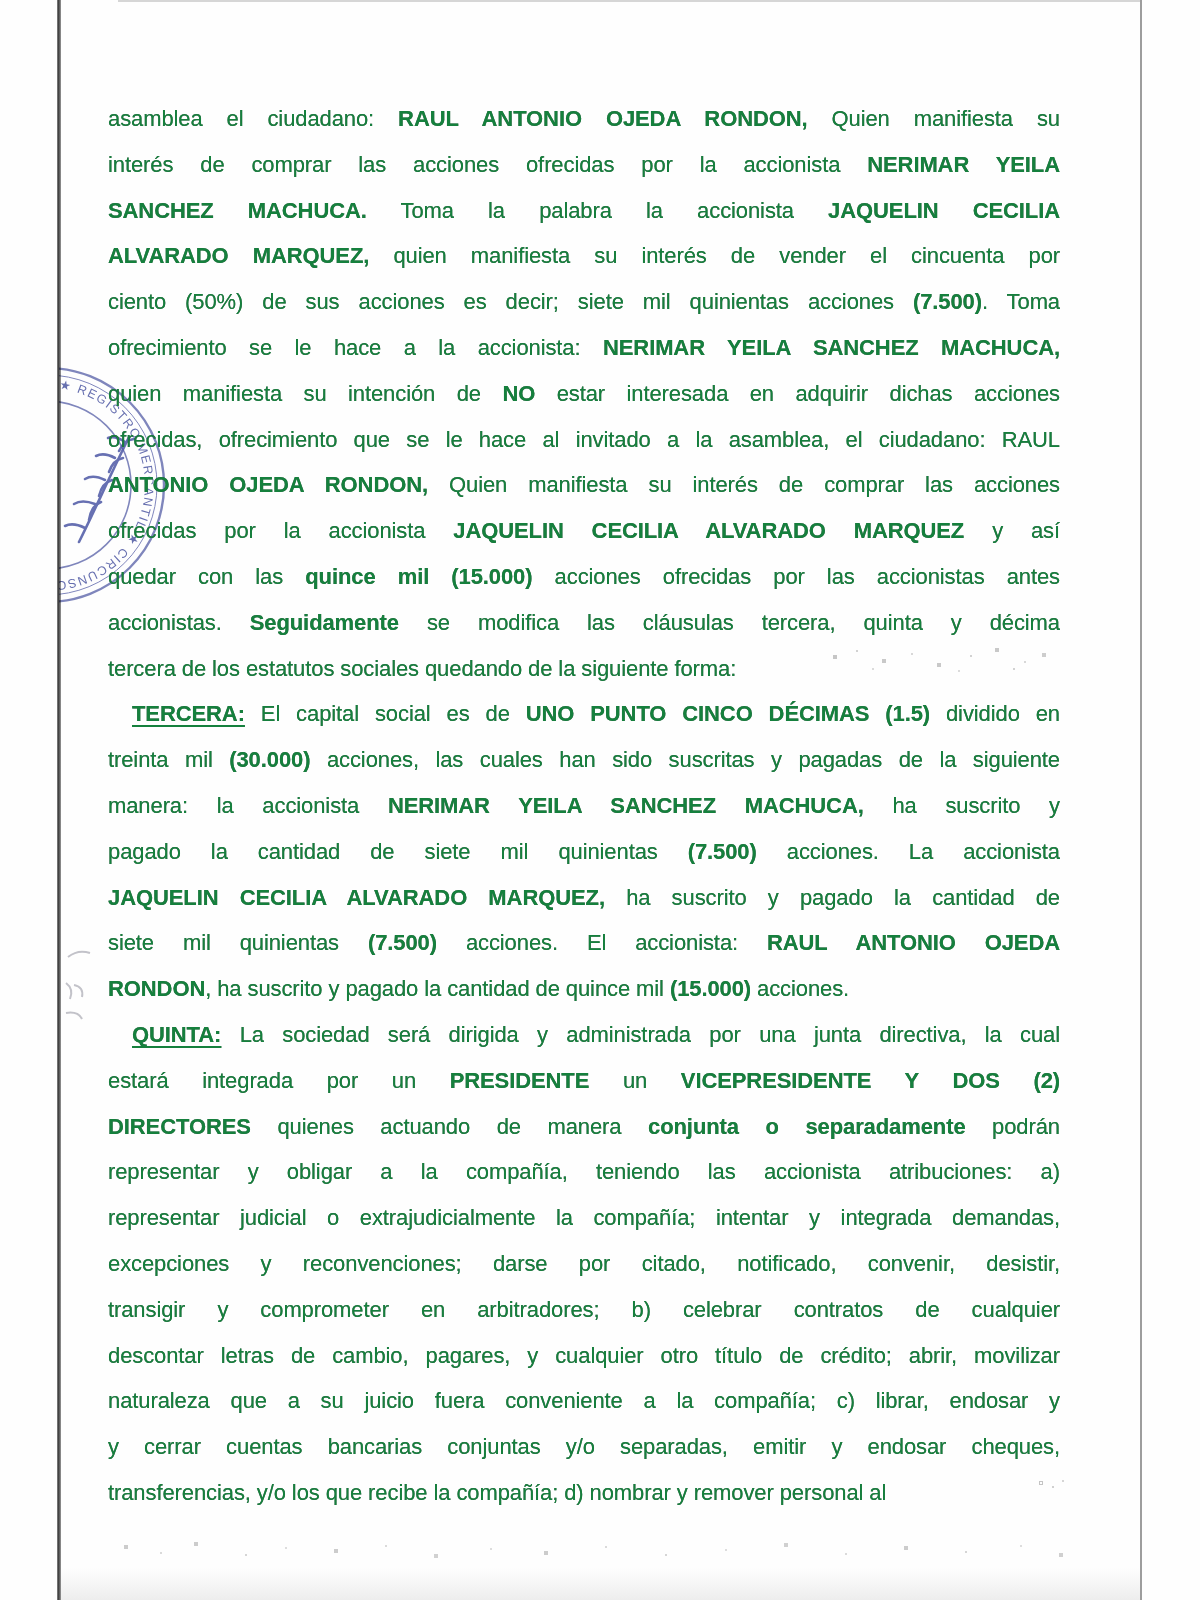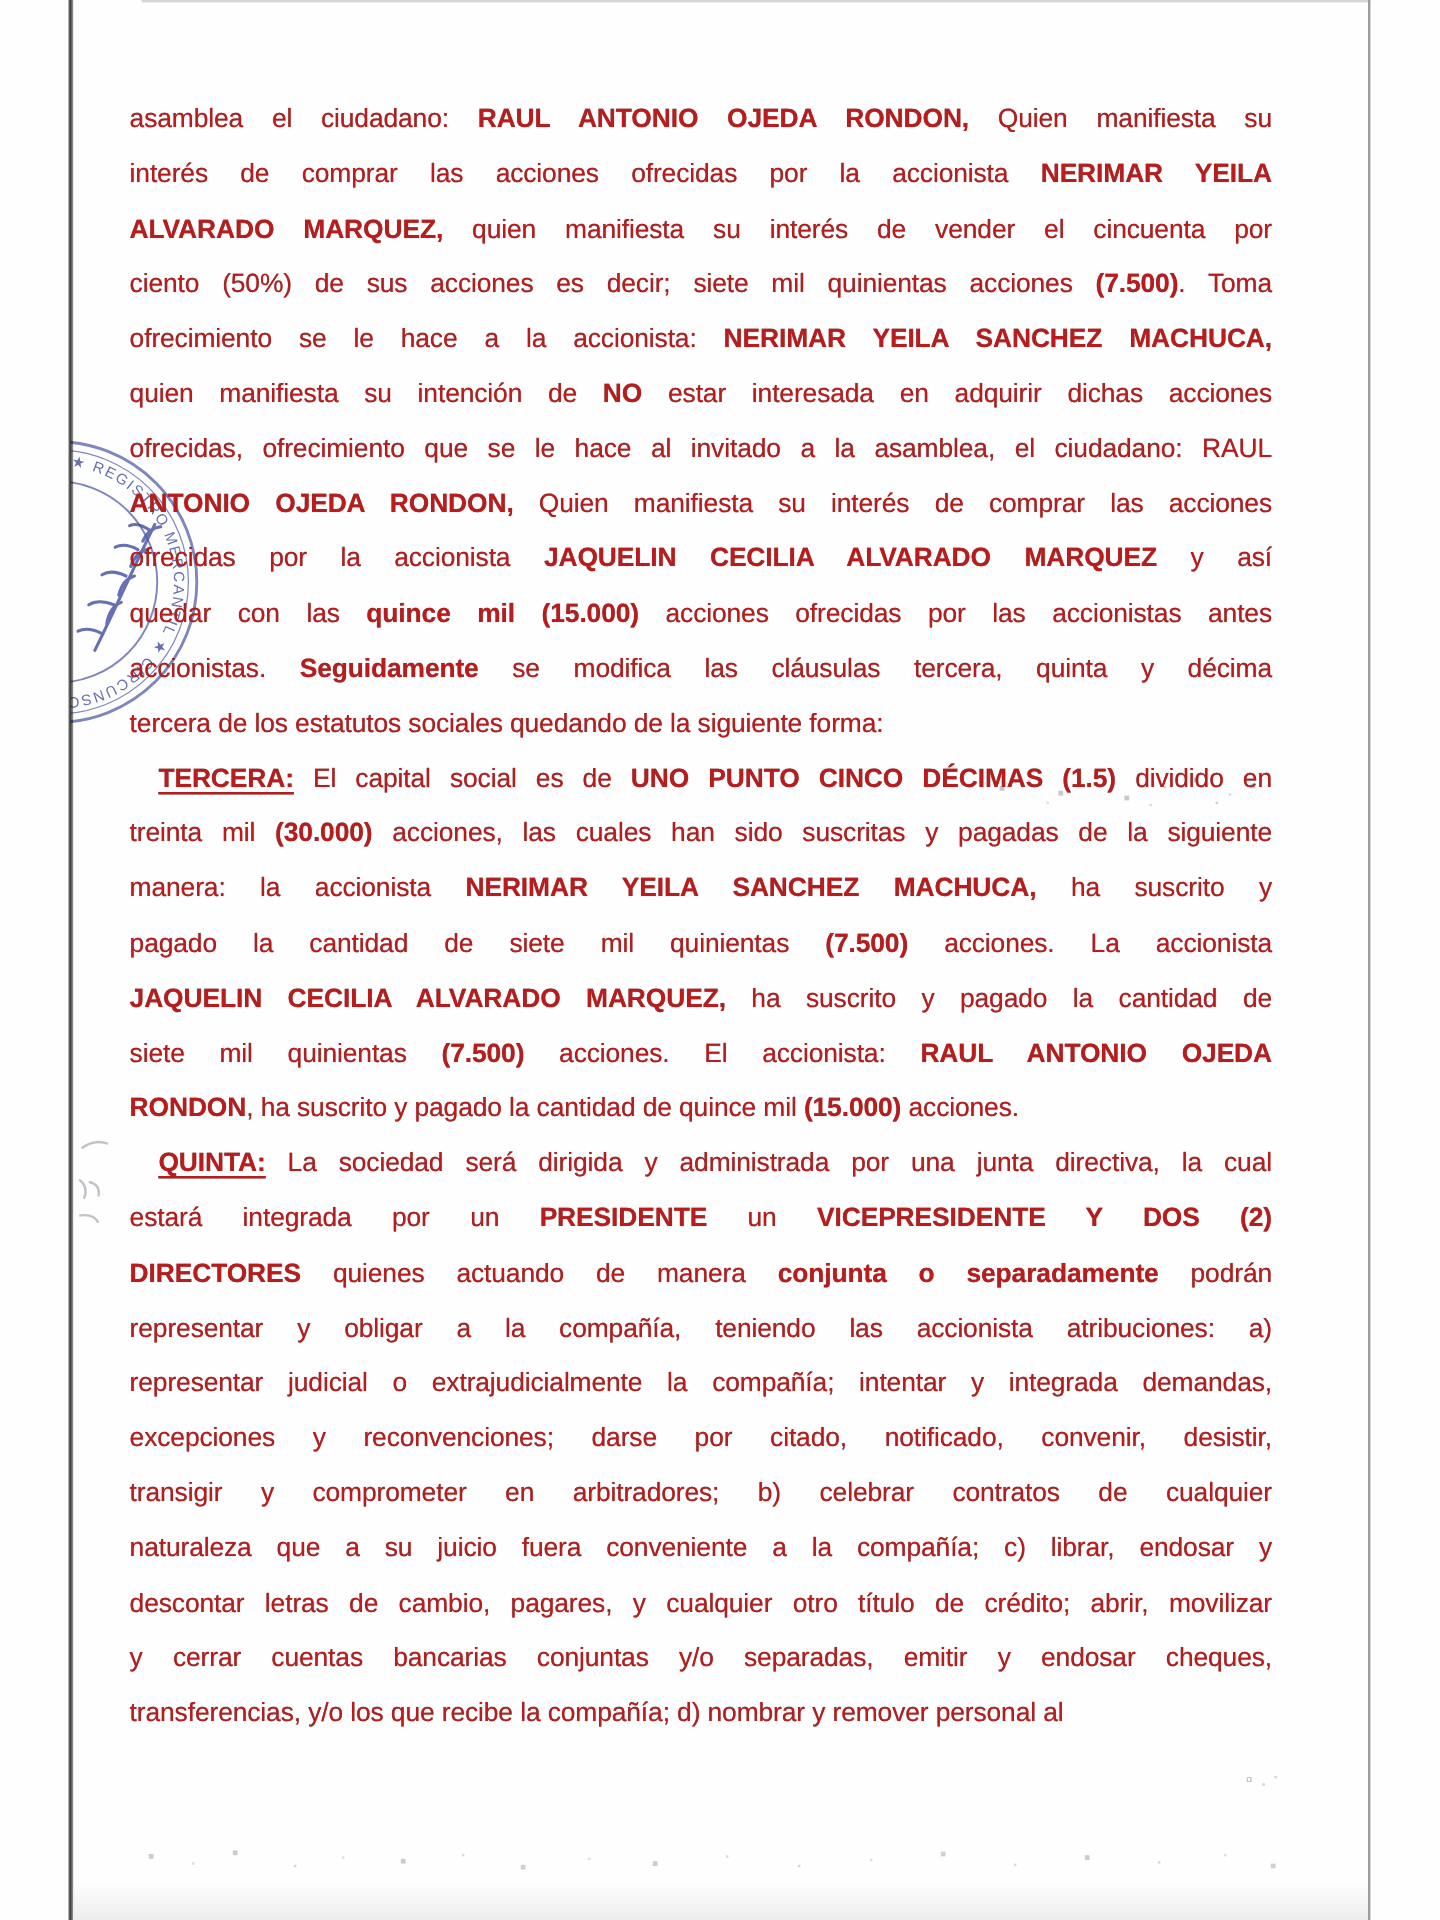--- a/index.html
+++ b/index.html
@@ -8,22 +8,22 @@
     background:#fefefe;
     font-family:"Liberation Sans", sans-serif;
   }
   .border-left{position:absolute;left:57px;top:0;width:4px;height:1600px;
     background:linear-gradient(to right,#8a8a8a,#3e3e3e 40%,#9a9a9a);}
   .border-right{position:absolute;left:1140px;top:0;width:2px;height:1600px;background:#9d9d9d;}
   .border-top{position:absolute;left:118px;top:0;width:1024px;height:2px;background:#d6d6d6;}
   .bottom-tint{position:absolute;left:61px;top:1568px;width:1079px;height:32px;
     background:linear-gradient(to bottom,rgba(236,236,236,0),#ededed);}
   .textblock{
-    position:absolute;left:108px;top:76px;width:952px;
-    color:#b91c1c;
+    position:absolute;left:108px;top:96px;width:952px;
+    color:#15803d;
     text-shadow:0 0 0.6px rgba(25,25,25,.65);
   }
   .line{
     width:952px;height:45.8px;line-height:45.8px;
     font-size:22px;letter-spacing:-0.1px;
     white-space:nowrap;
     text-align:justify;text-align-last:justify;
   }
   .line.nojust{text-align-last:left;}
   .seg-b{font-weight:bold;}
@@ -93,20 +93,21 @@
       <path d="M 8 22 q 10 -8 22 -4"></path>
       <path d="M 6 48 q 8 6 4 16"></path>
       <path d="M 14 50 q 10 2 8 12"></path>
       <path d="M 6 78 q 12 -2 16 6"></path>
     </g>
   </svg>
 
   <div class="textblock" id="text-block">
       <div class="line"><span>asamblea el ciudadano: </span><span class="seg-b">RAUL ANTONIO OJEDA RONDON,</span><span> Quien manifiesta su</span></div>
       <div class="line"><span>interés de comprar las acciones ofrecidas por la accionista </span><span class="seg-b">NERIMAR YEILA</span></div>
+      <div class="line"><span class="seg-b">SANCHEZ MACHUCA.</span><span> Toma la palabra la accionista </span><span class="seg-b">JAQUELIN CECILIA</span></div>
       <div class="line"><span class="seg-b">ALVARADO MARQUEZ,</span><span> quien manifiesta su interés de vender el cincuenta por</span></div>
       <div class="line"><span>ciento (50%) de sus acciones es decir; siete mil quinientas acciones </span><span class="seg-b">(7.500)</span><span>. Toma</span></div>
       <div class="line"><span>ofrecimiento se le hace a la accionista: </span><span class="seg-b">NERIMAR YEILA SANCHEZ MACHUCA,</span></div>
       <div class="line"><span>quien manifiesta su intención de </span><span class="seg-b">NO</span><span> estar interesada en adquirir dichas acciones</span></div>
       <div class="line"><span>ofrecidas, ofrecimiento que se le hace al invitado a la asamblea, el ciudadano: RAUL</span></div>
       <div class="line"><span class="seg-b">ANTONIO OJEDA RONDON,</span><span> Quien manifiesta su interés de comprar las acciones</span></div>
       <div class="line"><span>ofrecidas por la accionista </span><span class="seg-b">JAQUELIN CECILIA ALVARADO MARQUEZ</span><span> y así</span></div>
       <div class="line"><span>quedar con las </span><span class="seg-b">quince mil (15.000)</span><span> acciones ofrecidas por las accionistas antes</span></div>
       <div class="line"><span>accionistas. </span><span class="seg-b">Seguidamente</span><span> se modifica las cláusulas tercera, quinta y décima</span></div>
       <div class="line nojust"><span>tercera de los estatutos sociales quedando de la siguiente forma:</span></div>
@@ -117,22 +118,22 @@
       <div class="line"><span class="seg-b">JAQUELIN CECILIA ALVARADO MARQUEZ,</span><span> ha suscrito y pagado la cantidad de</span></div>
       <div class="line"><span>siete mil quinientas </span><span class="seg-b">(7.500)</span><span> acciones. El accionista: </span><span class="seg-b">RAUL ANTONIO OJEDA</span></div>
       <div class="line nojust"><span class="seg-b">RONDON</span><span>, ha suscrito y pagado la cantidad de quince mil </span><span class="seg-b">(15.000)</span><span> acciones.</span></div>
       <div class="line"><span class="seg-b seg-u">QUINTA:</span><span> La sociedad será dirigida y administrada por una junta directiva, la cual</span></div>
       <div class="line"><span>estará integrada por un </span><span class="seg-b">PRESIDENTE</span><span> un </span><span class="seg-b">VICEPRESIDENTE Y DOS (2)</span></div>
       <div class="line"><span class="seg-b">DIRECTORES</span><span> quienes actuando de manera </span><span class="seg-b">conjunta o separadamente</span><span> podrán</span></div>
       <div class="line"><span>representar y obligar a la compañía, teniendo las accionista atribuciones: a)</span></div>
       <div class="line"><span>representar judicial o extrajudicialmente la compañía; intentar y integrada demandas,</span></div>
       <div class="line"><span>excepciones y reconvenciones; darse por citado, notificado, convenir, desistir,</span></div>
       <div class="line"><span>transigir y comprometer en arbitradores; b) celebrar contratos de cualquier</span></div>
+      <div class="line"><span>descontar letras de cambio, pagares, y cualquier otro título de crédito; abrir, movilizar</span></div>
       <div class="line"><span>naturaleza que a su juicio fuera conveniente a la compañía; c) librar, endosar y</span></div>
-      <div class="line"><span>descontar letras de cambio, pagares, y cualquier otro título de crédito; abrir, movilizar</span></div>
       <div class="line"><span>y cerrar cuentas bancarias conjuntas y/o separadas, emitir y endosar cheques,</span></div>
       <div class="line nojust"><span>transferencias, y/o los que recibe la compañía; d) nombrar y remover personal al</span></div>
     </div>
 
   <div class="noise noise-a"></div>
   <div class="noise noise-b"></div>
   <div class="noise noise-c"></div>
 
 </div>
 

